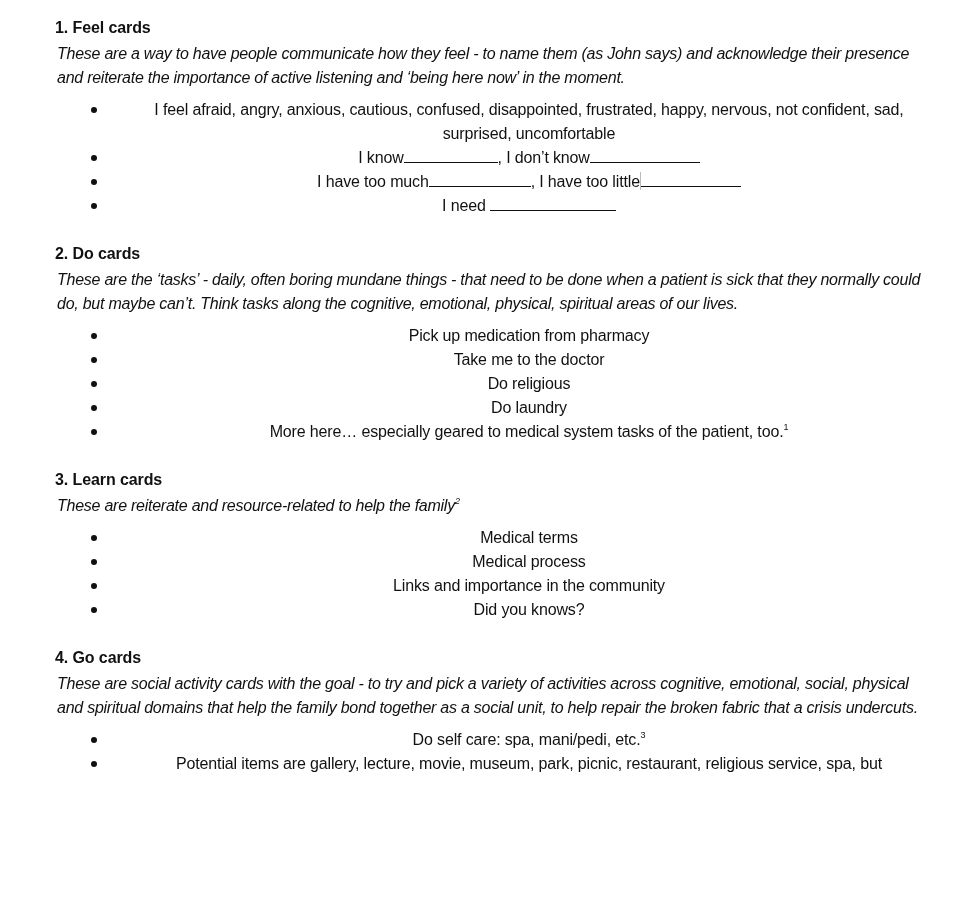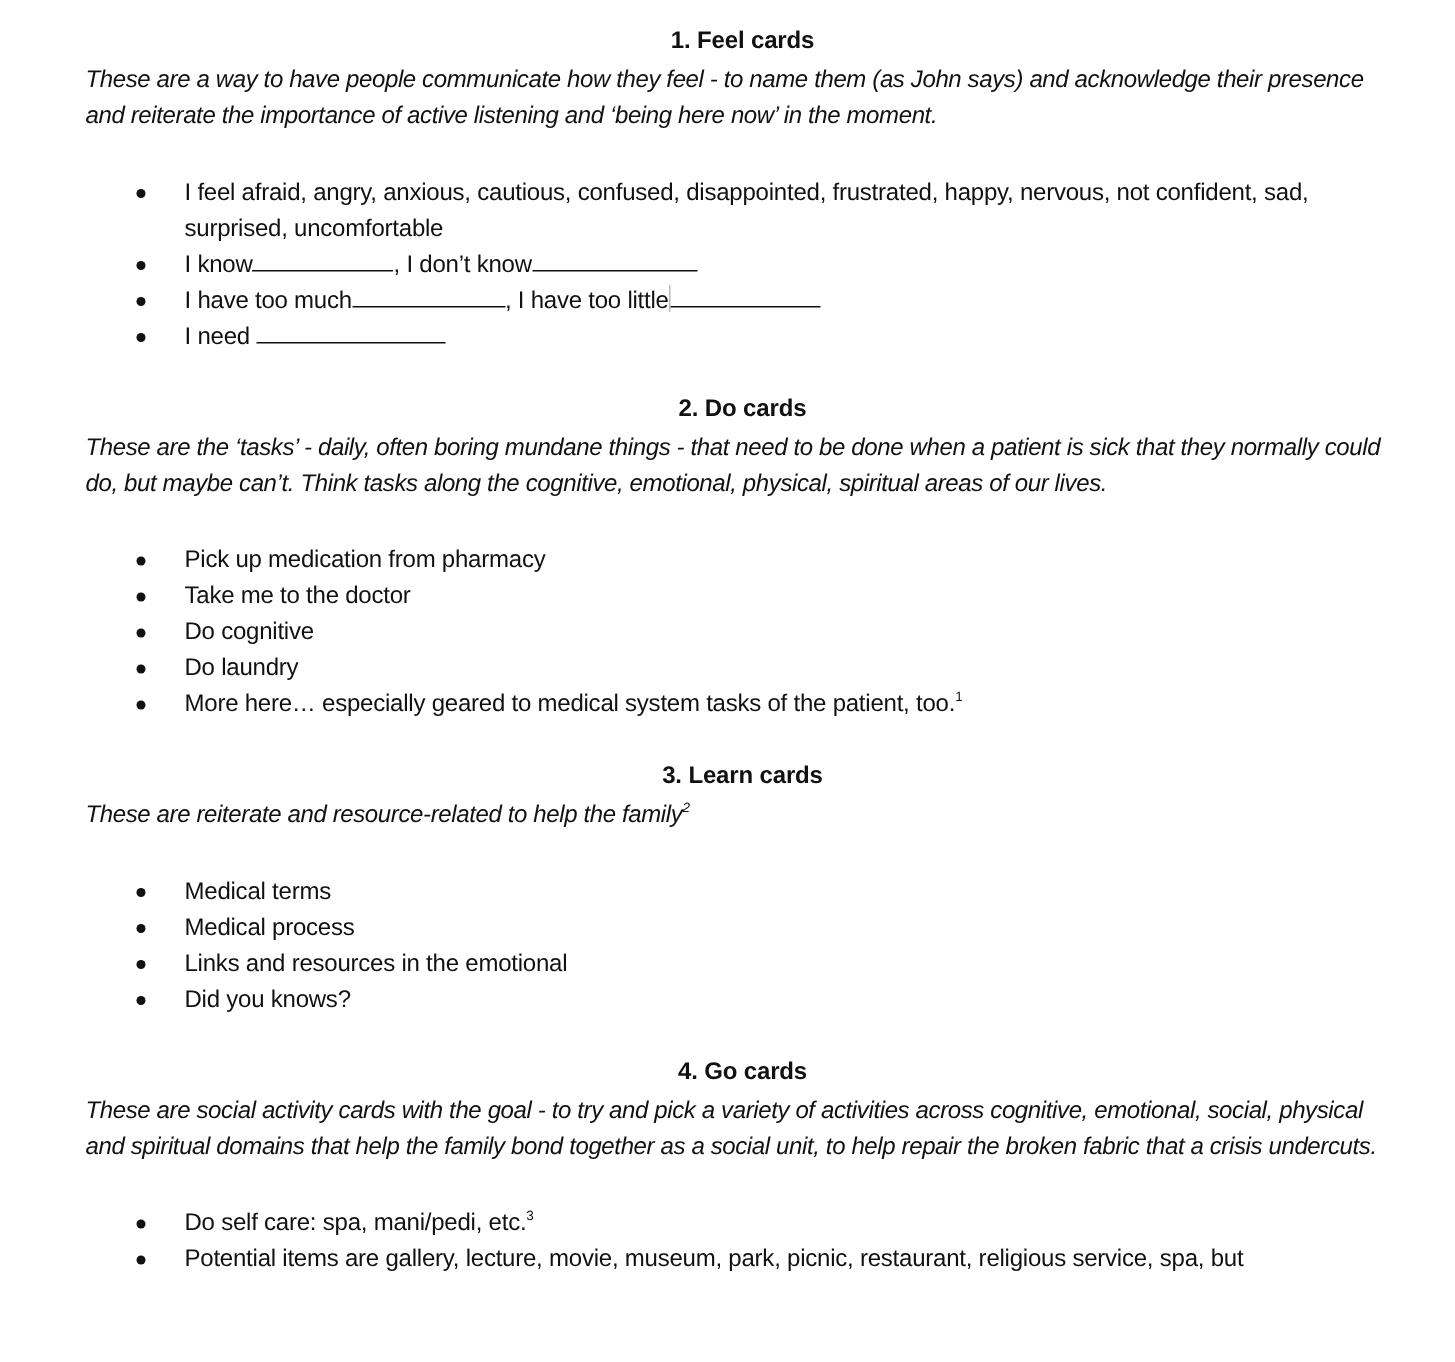--- a/index.html
+++ b/index.html
@@ -22,33 +22,33 @@
       top: 16px;
       width: 880px;
     }
     .section { margin: 0; }
     .heading {
       font-weight: bold;
       font-size: 16px;
       line-height: 24px;
       margin: 0;
       letter-spacing: -0.1px;
-      text-align: center;
     }
     .desc {
       font-style: italic;
       font-size: 16px;
       line-height: 24px;
       margin: 2px;
       letter-spacing: -0.25px;
     }
     ul.items {
       list-style: none;
-      margin: 27px 0 0 0;
+      margin: 8px 0 0 0;
       padding: 0;
+      text-align: center;
     }
     ul.items li {
       position: relative;
       padding-left: 68px;
       line-height: 24px;
       font-size: 16px;
       letter-spacing: -0.15px;
     }
     ul.items li .bullet {
       position: absolute;
@@ -111,33 +111,33 @@
       </li>
     </ul>
   </div>
 
   <div class="section s2">
     <p class="heading">2. Do cards</p>
     <p class="desc">These are the ‘tasks’ - daily, often boring mundane things - that need to be done when a patient is sick that they normally could do, but maybe can’t.  Think tasks along the cognitive, emotional, physical, spiritual areas of our lives.</p>
     <ul class="items">
       <li><span class="bullet"></span><span>Pick up medication from pharmacy</span></li>
       <li><span class="bullet"></span><span>Take me to the doctor</span></li>
-      <li><span class="bullet"></span><span>Do cognitive</span></li>
+      <li><span class="bullet"></span><span>Do religious</span></li>
       <li><span class="bullet"></span><span>Do laundry</span></li>
       <li><span class="bullet"></span><span>More here… especially geared to medical system tasks of the patient, too.</span><sup class="fn">1</sup></li>
     </ul>
   </div>
 
   <div class="section s3">
     <p class="heading">3. Learn cards</p>
     <p class="desc"><span>These are reiterate and resource-related to help the family</span><sup class="fn">2</sup></p>
     <ul class="items">
       <li><span class="bullet"></span><span>Medical terms</span></li>
       <li><span class="bullet"></span><span>Medical process</span></li>
-      <li><span class="bullet"></span><span>Links and resources in the emotional</span></li>
+      <li><span class="bullet"></span><span>Links and importance in the community</span></li>
       <li><span class="bullet"></span><span>Did you knows?</span></li>
     </ul>
   </div>
 
   <div class="section s4">
     <p class="heading">4. Go cards</p>
     <p class="desc">These are social activity cards with the  goal - to try and pick a variety of activities across cognitive, emotional, social, physical and spiritual domains that help the family bond together as a social unit, to help repair the broken fabric that a crisis undercuts.</p>
     <ul class="items">
       <li><span class="bullet"></span><span>Do self care: spa, mani/pedi, etc.</span><sup class="fn">3</sup></li>
       <li><span class="bullet"></span><span>Potential items are gallery, lecture, movie, museum, park, picnic,  restaurant, religious service, spa, but</span></li>

